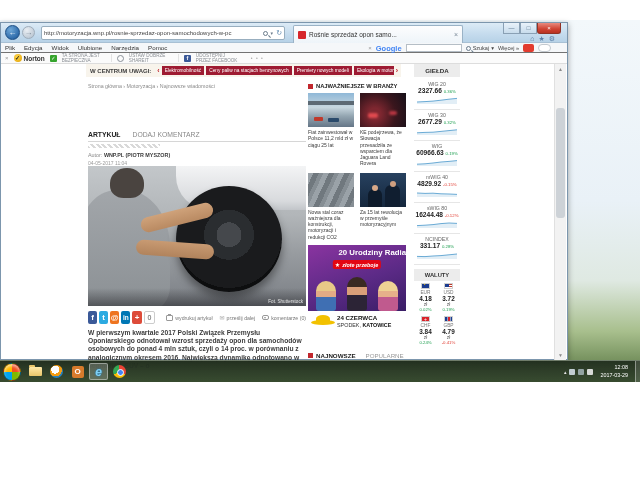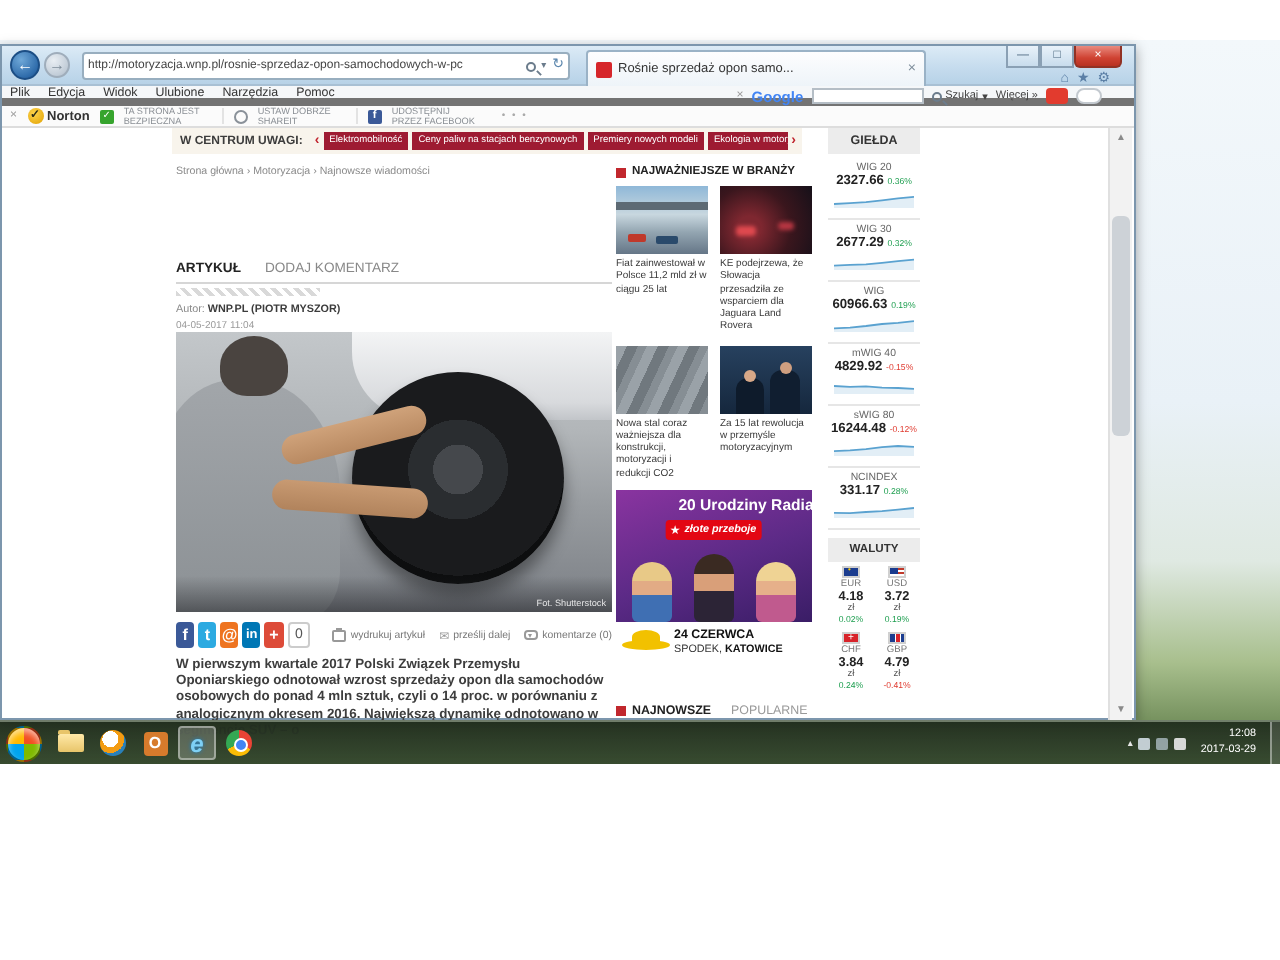--- a/index.html
+++ b/index.html
@@ -31,21 +31,21 @@
   .tab-favicon { width:8px; height:8px; background:#d6262b; border-radius:1px; flex:0 0 auto; }
   .tab-title { font-size:6.5px; color:#333; white-space:nowrap; overflow:hidden; flex:1; }
   .tab-close { font-size:7px; color:#7c8b99; }
   .winctrl { position:absolute; right:6px; top:0; display:flex; }
   .wbtn { width:17px; height:11px; border:1px solid #8aa0b4; border-top:none; background:linear-gradient(180deg,#e9f2fa,#c8dcec);
     color:#49657d; font-size:6px; line-height:10px; text-align:center; }
   .wbtn.close { width:24px; background:linear-gradient(180deg,#e98a7e,#cf4232 60%,#b83222); color:#fff; border-color:#913225;
     border-radius:0 0 3px 3px; }
   .ie-icons { position:absolute; right:8px; top:12px; font-size:7px; color:#5b7fa6; letter-spacing:4px; }
 
-  .menubar { position:absolute; left:0; top:20px; width:100%; height:10px; background:#f5f7f9; border-bottom:4px solid #737373;
+  .menubar { position:absolute; left:0; top:20px; width:100%; height:10px; background:#f5f7f9; border-bottom:1px solid #737373;
     display:flex; align-items:center; padding-left:4px; gap:9px; font-size:6.2px; color:#333; }
   .gtoolbar { position:absolute; right:16px; top:0; height:10px; display:flex; align-items:center; gap:4px; }
   .g-close { font-size:6px; color:#999; }
   .g-brand { font-size:7.5px; font-weight:bold; color:#4285f4; }
   .g-input { width:56px; height:8px; border:1px solid #b5bec6; background:#fff; font-size:5px; }
   .g-small { font-size:5.5px; color:#444; display:flex; align-items:center; gap:2px;}
   .g-badge { width:11px; height:8px; background:#e23b2e; border-radius:2px; }
   .g-pill { width:13px; height:8px; background:#fff; border:1px solid #c3c9cf; border-radius:4px; }
 
   .nortonbar { position:absolute; left:0; top:30px; width:100%; height:11px; background:#fbfbfb; border-bottom:1px solid #ddd;
@@ -137,21 +137,21 @@
   .tile-img.t4 .suit1 { position:absolute; left:8px; bottom:0; width:14px; height:18px; background:#0e1b2b; border-radius:6px 6px 0 0; }
   .tile-img.t4 .suit2 { position:absolute; right:6px; bottom:0; width:15px; height:22px; background:#101e30; border-radius:6px 6px 0 0; }
   .tile-img.t4 .face1 { position:absolute; left:12px; bottom:16px; width:6px; height:6px; background:#d7a888; border-radius:50%; }
   .tile-img.t4 .face2 { position:absolute; right:10px; bottom:20px; width:6px; height:6px; background:#cf9f80; border-radius:50%; }
   .tile-cap { font-size:5px; color:#3a3a3a; line-height:1.25; }
 
   
   .ad { position:absolute; left:307px; top:222px; width:98px; height:86px; overflow:hidden; }
   .ad-top { position:absolute; left:0; top:0; width:100%; height:66px;
     background:linear-gradient(160deg,#8a34a0 0%,#5b2a86 55%,#3a1d66 100%); }
-  .ad-line1 { position:absolute; left:0; top:3px; width:100%; text-align:center; font-size:7.8px; font-weight:bold; color:#fff;margin-left:16px; }
+  .ad-line1 { position:absolute; left:0; top:3px; width:100%; text-align:right; font-size:7.8px; font-weight:bold; color:#fff; }
   .ad-logo { position:absolute; left:50%; top:15px; transform:translateX(-50%); background:#e30613; border-radius:2px;
     padding:1px 3px 1px 2px; display:flex; align-items:center; gap:2px; }
   .ad-logo .star { color:#fff; font-size:6px; }
   .ad-logo .ltext { color:#fff; font-size:5.4px; font-weight:bold; font-style:italic; white-space:nowrap; }
   .ad-person { position:absolute; bottom:0; width:20px; height:30px; border-radius:10px 10px 3px 3px; }
   .ap1 { left:8px; background:linear-gradient(180deg,#e8c987 0 32%,#e2ab85 32% 55%,#3f6fb3 55% 100%); }
   .ap2 { left:39px; height:34px; background:linear-gradient(180deg,#3a2a22 0 30%,#d99f79 30% 54%,#2c2436 54% 100%); }
   .ap3 { right:8px; background:linear-gradient(180deg,#efd394 0 32%,#e6b08a 32% 55%,#c05a8e 55% 100%); }
   .ad-bottom { position:absolute; left:0; bottom:0; width:100%; height:20px; background:#fff; display:flex; align-items:center; }
   .spodek { position:relative; width:24px; height:12px; margin:0 2px 0 3px; }

